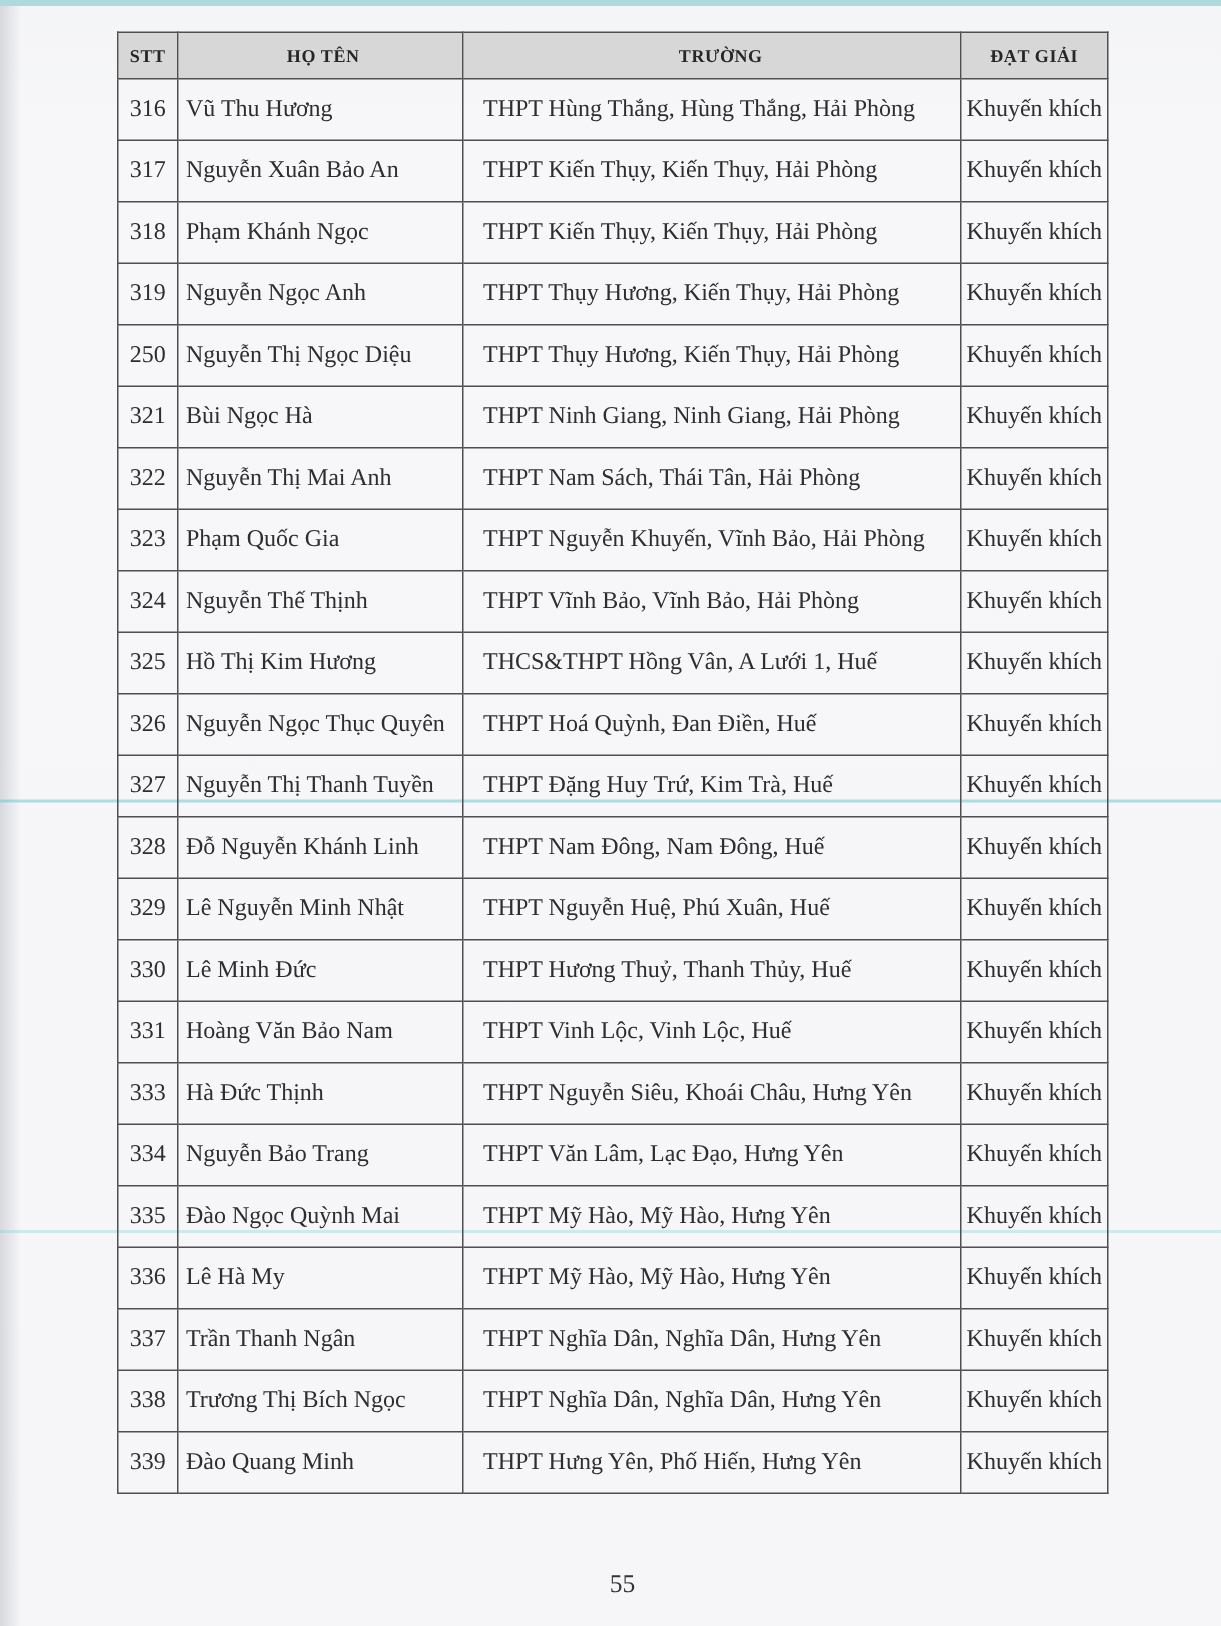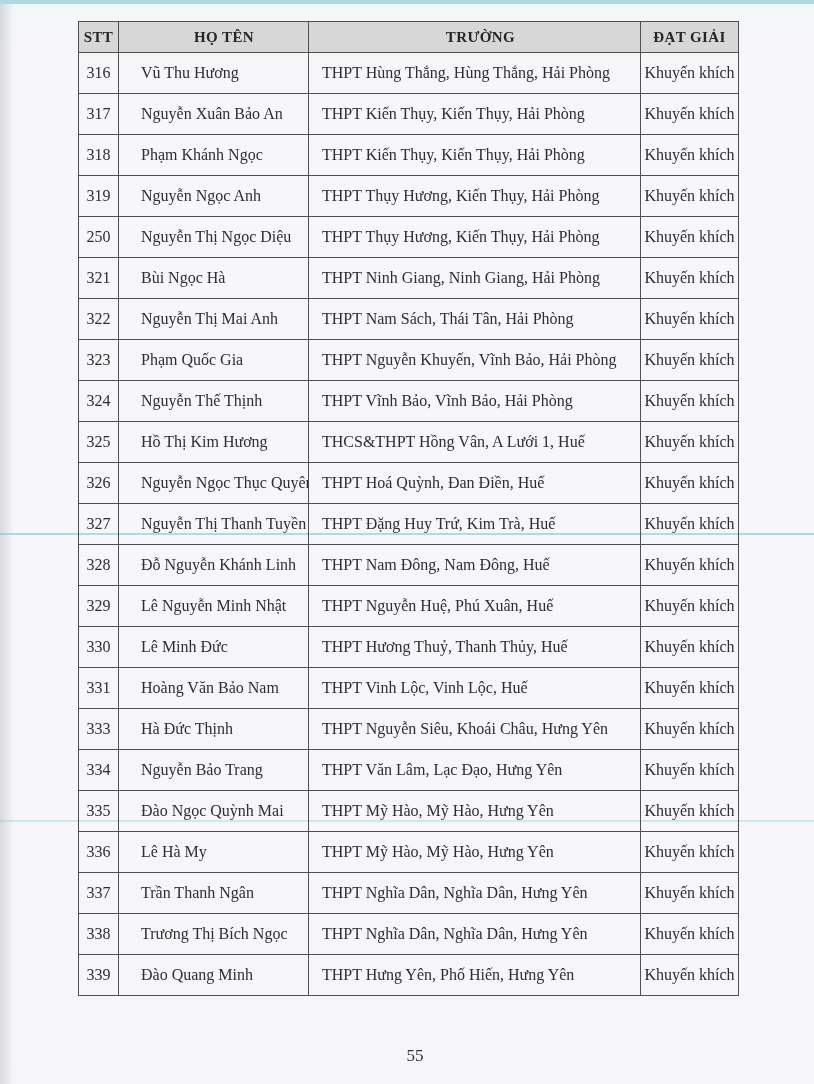--- a/index.html
+++ b/index.html
@@ -42,33 +42,33 @@
   }
   table.results th, table.results td {
     border: 1px solid #4f4f4f;
     box-sizing: border-box;
     overflow: hidden;
   }
   table.results thead th {
     height: 31px;
     background: #d7d7d7;
     font-weight: bold;
-    font-size: 15px;
+    font-size: 12px;
     letter-spacing: 0.4px;
     text-align: center;
     color: #262626;
   }
   table.results tbody td {
     height: 41px;
     font-size: 16px;
     background: transparent;
     white-space: nowrap;
   }
   .col-stt    { width: 40px;  text-align: center; }
-  .col-name   { width: 190px; text-align: left; padding-left: 22px; }
+  .col-name   { width: 190px; text-align: left; padding-left: 5px; }
   .col-school { width: 332px; text-align: left; padding-left: 13px; font-size: 15.5px; }
   .col-award  { width: 98px;  text-align: center; font-size: 15.5px; margin-left: 48px; }
 
   .page-number {
     position: absolute;
     left: 16px; right: 0;
     top: 1046px;
     text-align: center;
     font-size: 17px;
     color: #333;

